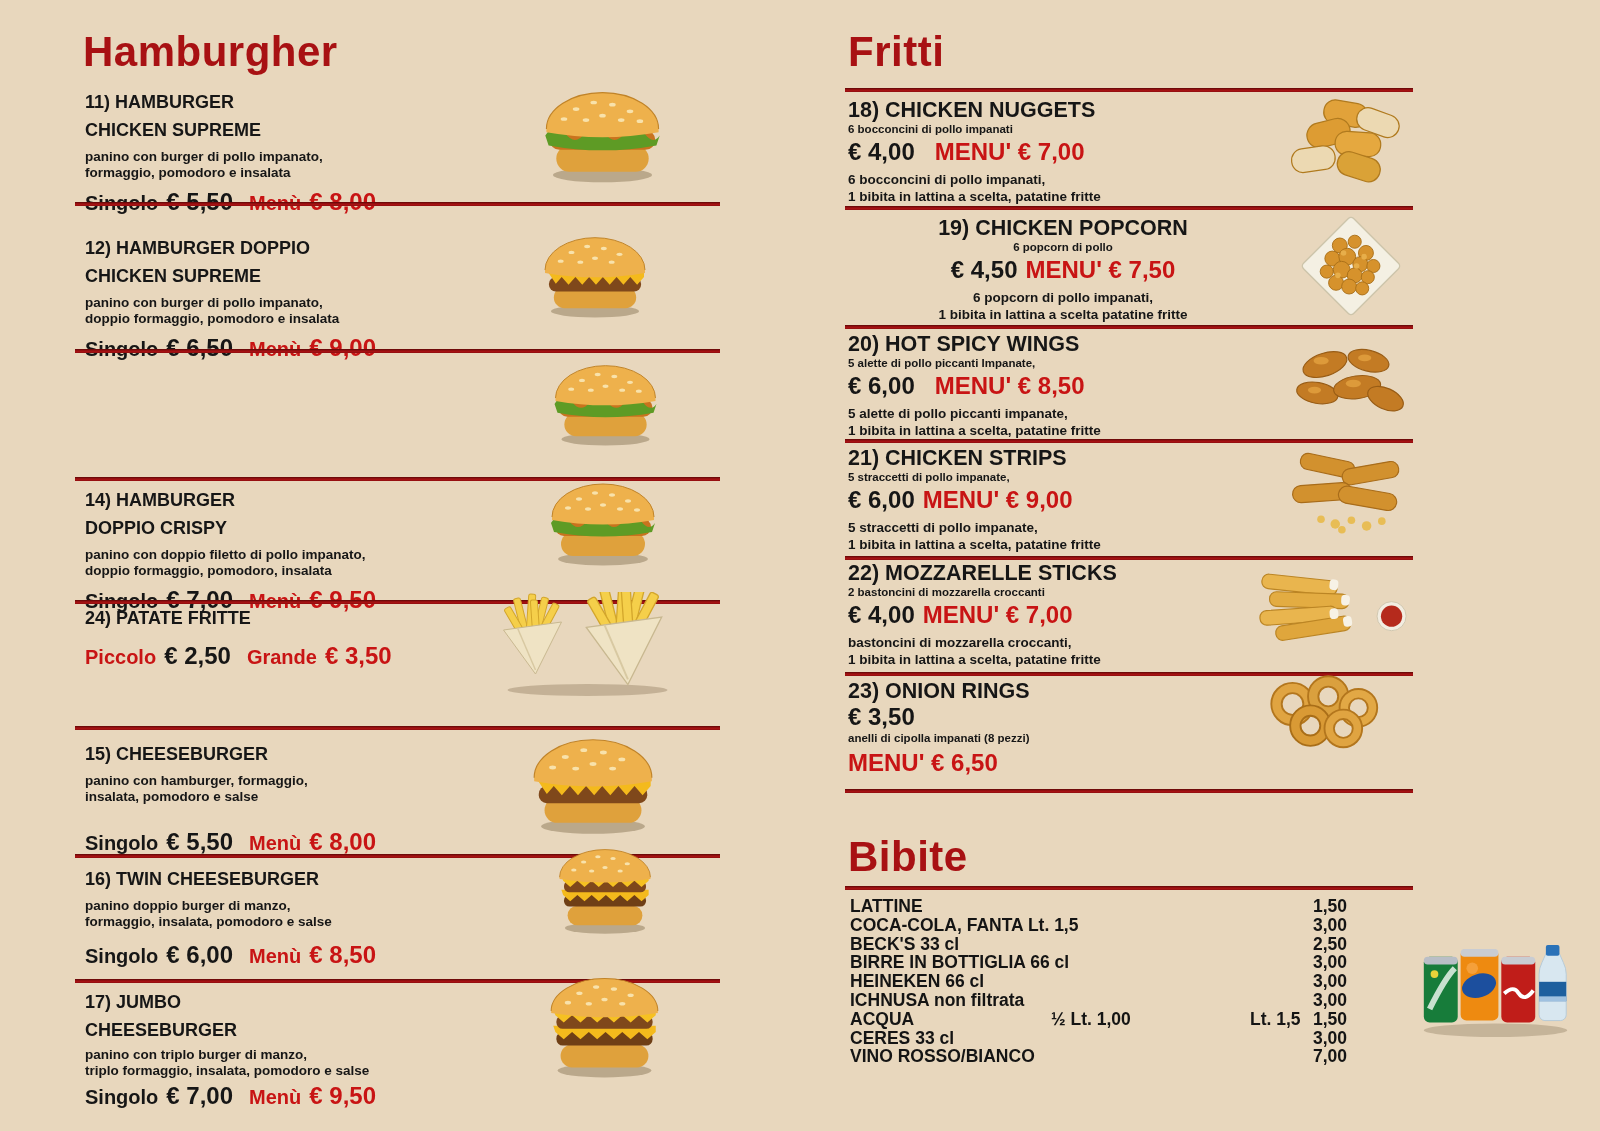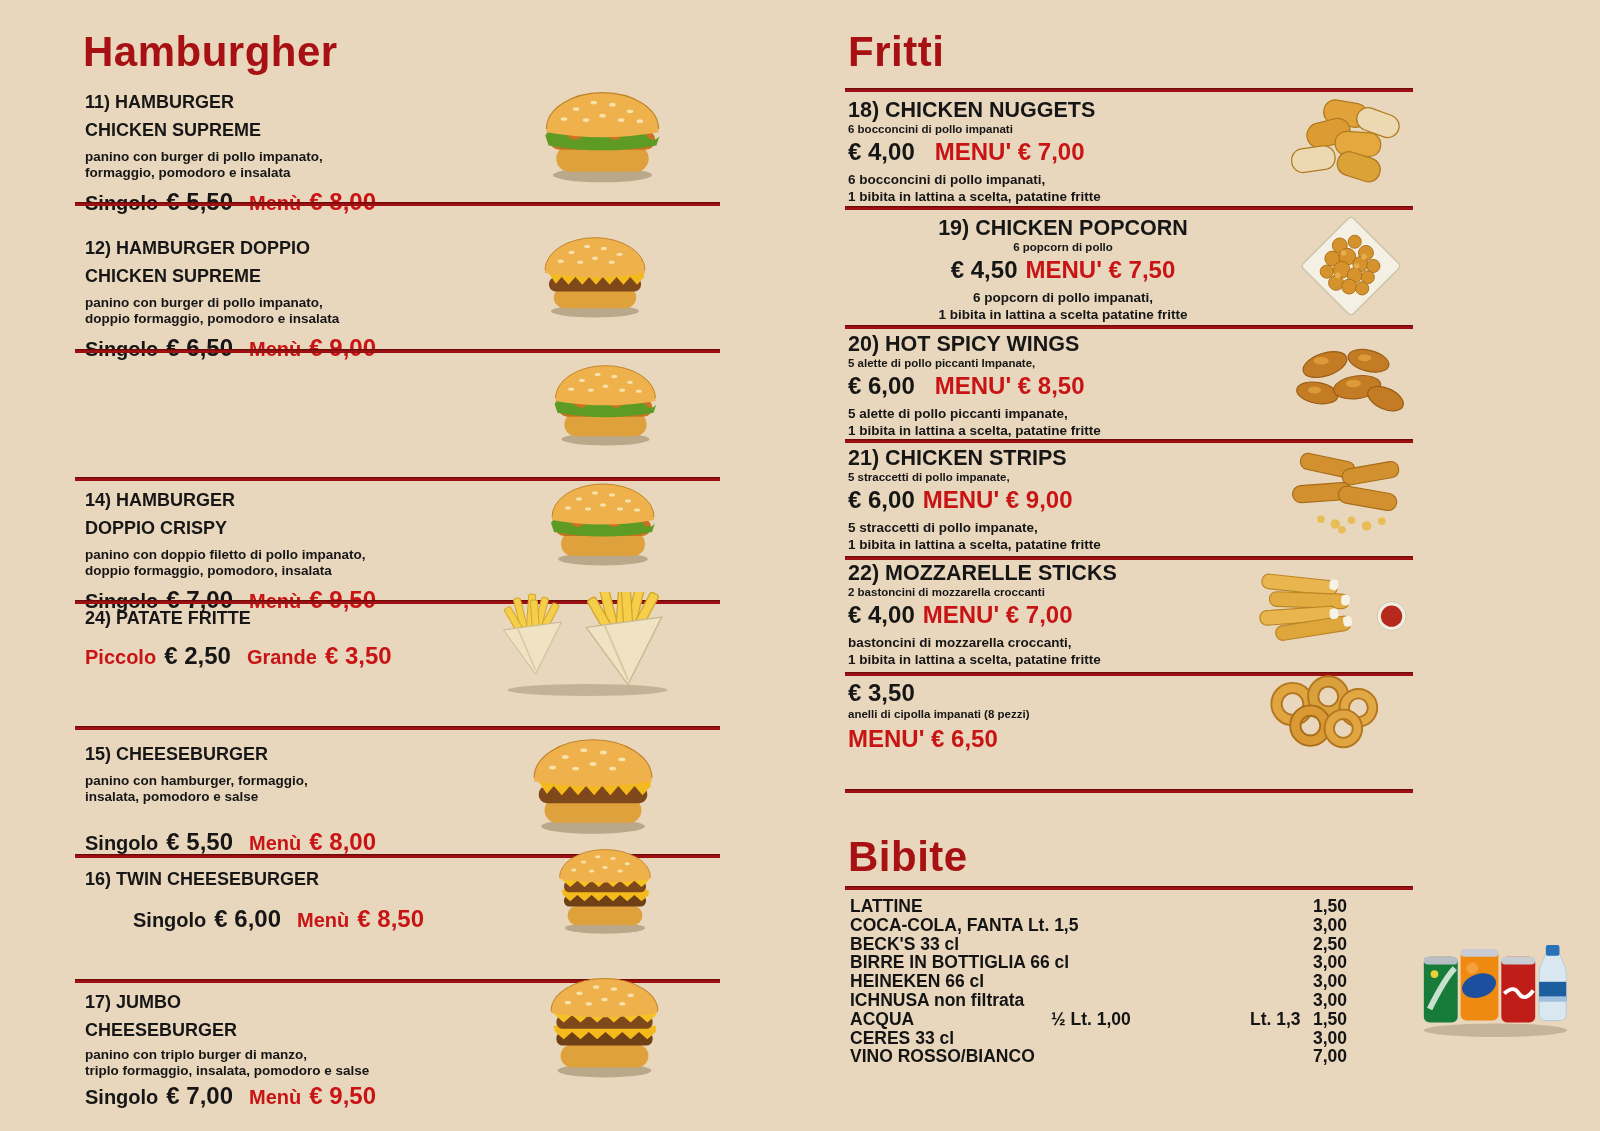--- a/index.html
+++ b/index.html
@@ -303,21 +303,23 @@
     <div class="l-desc">panino con hamburger, formaggio,
 insalata, pomodoro e salse</div>
     <div class="l-price" style="margin-top:24px;">
       <span class="pl-lab">Singolo</span><span class="pl-val">€ 5,50</span><span class="pl-lab red">Menù</span><span class="pl-val red">€ 8,00</span>
     </div>
   </div>
   <div class="sep l" style="top:854px;"></div>
 
   <div class="l-item" style="top:865px;">
     <div class="l-title">16) TWIN CHEESEBURGER</div>
-    <div class="l-price" style="margin-top:12px;margin-left:48px;">
+    <div class="l-desc">panino doppio burger di manzo,
+formaggio, insalata, pomodoro e salse</div>
+    <div class="l-price" style="margin-top:12px;">
       <span class="pl-lab">Singolo</span><span class="pl-val">€ 6,00</span><span class="pl-lab red">Menù</span><span class="pl-val red">€ 8,50</span>
     </div>
   </div>
   <div class="sep l" style="top:979px;"></div>
 
   <div class="l-item" style="top:988px;">
     <div class="l-title">17) JUMBO
 CHEESEBURGER</div>
     <div class="l-desc" style="margin-top:3px;">panino con triplo burger di manzo,
 triplo formaggio, insalata, pomodoro e salse</div>
@@ -403,20 +405,21 @@
     <div class="r-sub">2 bastoncini di mozzarella croccanti</div>
     <div class="r-priceline">
       <span class="r-price" style="margin-right:8px;">€ 4,00</span><span class="r-menu">MENU'  € 7,00</span>
     </div>
     <div class="r-desc">bastoncini di mozzarella croccanti,
 1 bibita in lattina a scelta, patatine fritte</div>
   </div>
   <div class="sep r" style="top:672px;"></div>
 
   <div class="r-item" style="top:679px;">
+    <div class="r-title">23) ONION RINGS</div>
     <div class="r-priceline" style="margin-top:0;">
       <span class="r-price">€ 3,50</span>
     </div>
     <div class="r-sub">anelli di cipolla impanati (8 pezzi)</div>
     <div class="r-priceline" style="margin-top:5px;">
       <span class="r-menu">MENU'  € 6,50</span>
     </div>
   </div>
   <div class="sep r" style="top:789px;"></div>
 
@@ -463,21 +466,21 @@
       <span>HEINEKEN 66 cl</span>
       <span class="b-price">3,00</span>
     </div>
     <div class="b-row">
       <span>ICHNUSA non filtrata</span>
       <span class="b-price">3,00</span>
     </div>
     <div class="b-row">
       <span>ACQUA</span>
       <span class="b-mid" style="left:201px;">½ Lt. 1,00</span>
-      <span class="b-mid" style="left:400px;">Lt. 1,3</span>
+      <span class="b-mid" style="left:400px;">Lt. 1,5</span>
       <span class="b-price">1,50</span>
     </div>
     <div class="b-row">
       <span>CERES 33 cl</span>
       <span class="b-price">3,00</span>
     </div>
     <div class="b-row">
       <span>VINO ROSSO/BIANCO</span>
       <span class="b-price">7,00</span>
     </div>

